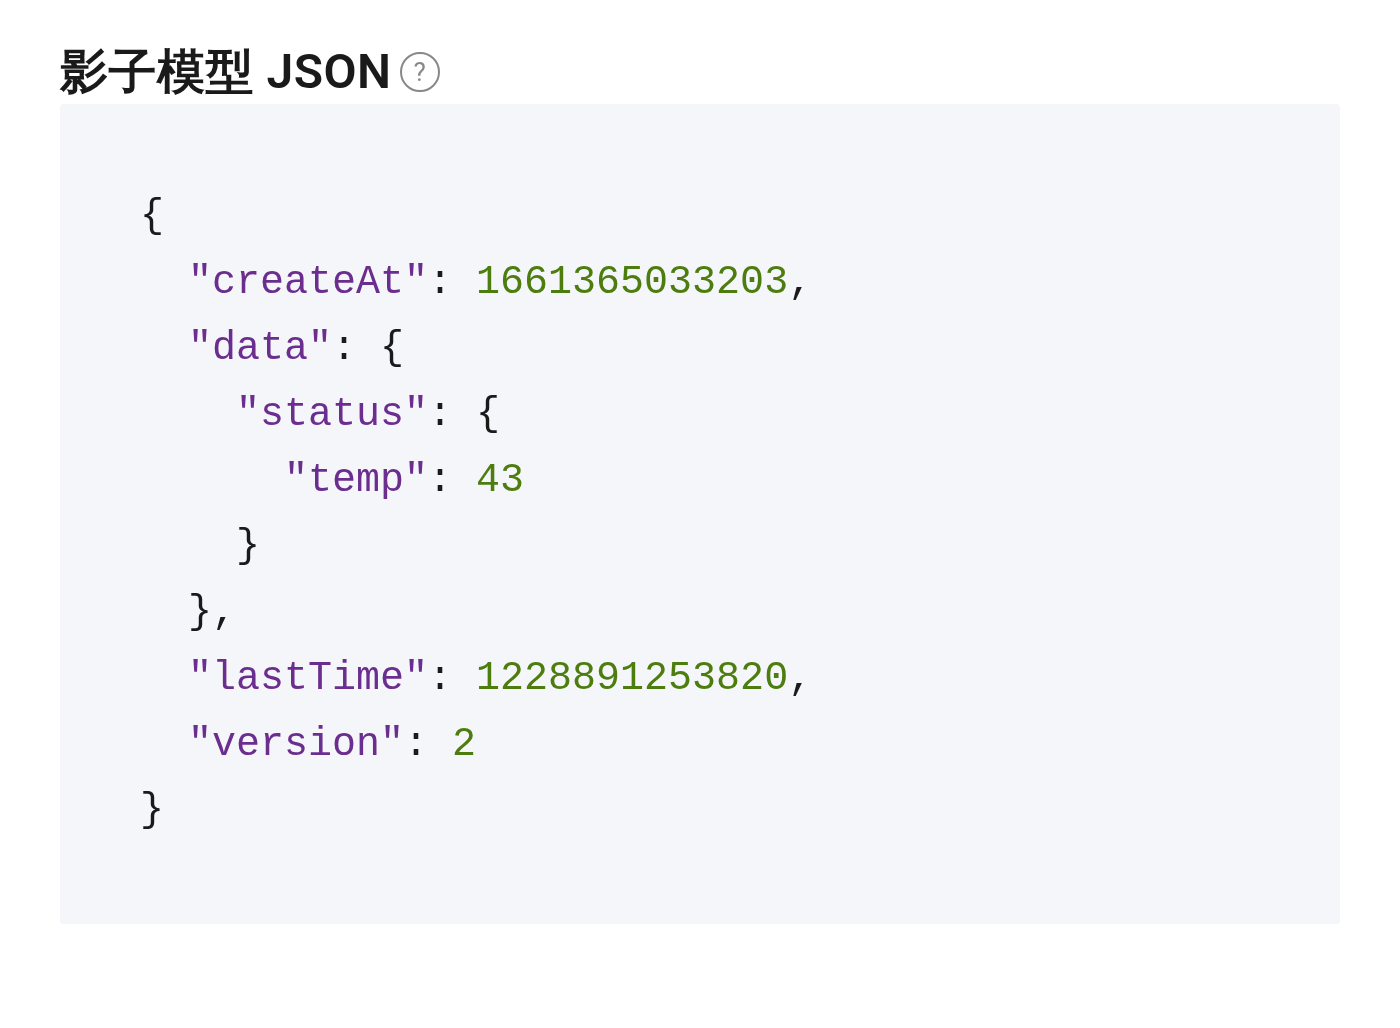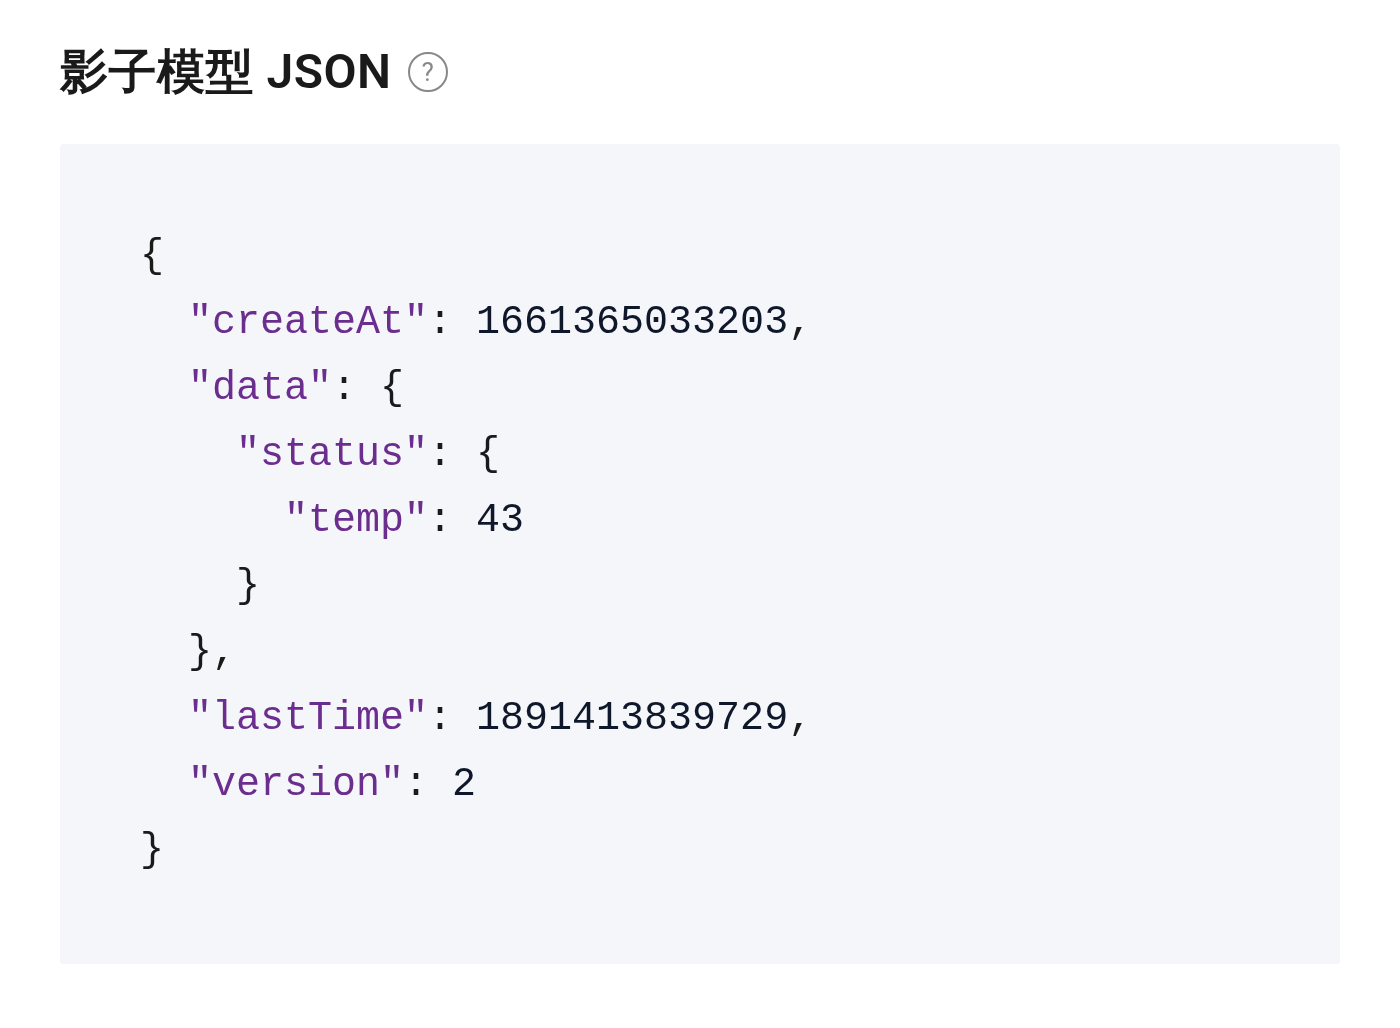--- a/index.html
+++ b/index.html
@@ -13,22 +13,21 @@
       width: 1400px;
       height: 1028px;
       overflow: hidden;
     }
     .container {
       padding: 40px 60px;
     }
     .header {
       display: flex;
       align-items: center;
-      gap: 16px;
-      margin-bottom: 40px;
+      gap: 8px;
     }
     .title {
       font-size: 48px;
       font-weight: 600;
       color: #1a1a1a;
       letter-spacing: 0.5px;
     }
     .help-icon {
       width: 40px;
       height: 40px;
@@ -48,21 +47,21 @@
       font-family: "SF Mono", Monaco, Menlo, Consolas, "Courier New", monospace;
       font-size: 40px;
       line-height: 1.65;
       color: #1a1a1a;
       white-space: pre;
     }
     .json-key {
       color: #6b2e8f;
     }
     .json-number {
-      color: #0f172a;
+      color: #4d7c0f;
     }
     .json-punct {
       color: #1a1a1a;
     }
   </style>
 </head>
 <body>
 
 <div class="container">
   <div class="header">
@@ -70,16 +69,16 @@
     <span class="help-icon">?</span>
   </div>
 
   <div class="code-block"><span class="json-punct">{</span>
 <span>  </span><span class="json-key">"createAt"</span><span class="json-punct">: </span><span class="json-number">1661365033203</span><span class="json-punct">,</span>
 <span>  </span><span class="json-key">"data"</span><span class="json-punct">: {</span>
 <span>    </span><span class="json-key">"status"</span><span class="json-punct">: {</span>
 <span>      </span><span class="json-key">"temp"</span><span class="json-punct">: </span><span class="json-number">43</span>
 <span>    </span><span class="json-punct">}</span>
 <span>  </span><span class="json-punct">},</span>
-<span>  </span><span class="json-key">"lastTime"</span><span class="json-punct">: </span><span class="json-number">1891413839729</span><span class="json-punct">,</span>
+<span>  </span><span class="json-key">"lastTime"</span><span class="json-punct">: </span><span class="json-number">1228891253820</span><span class="json-punct">,</span>
 <span>  </span><span class="json-key">"version"</span><span class="json-punct">: </span><span class="json-number">2</span>
 <span class="json-punct">}</span></div>
 </div>
 
 </body></html>

